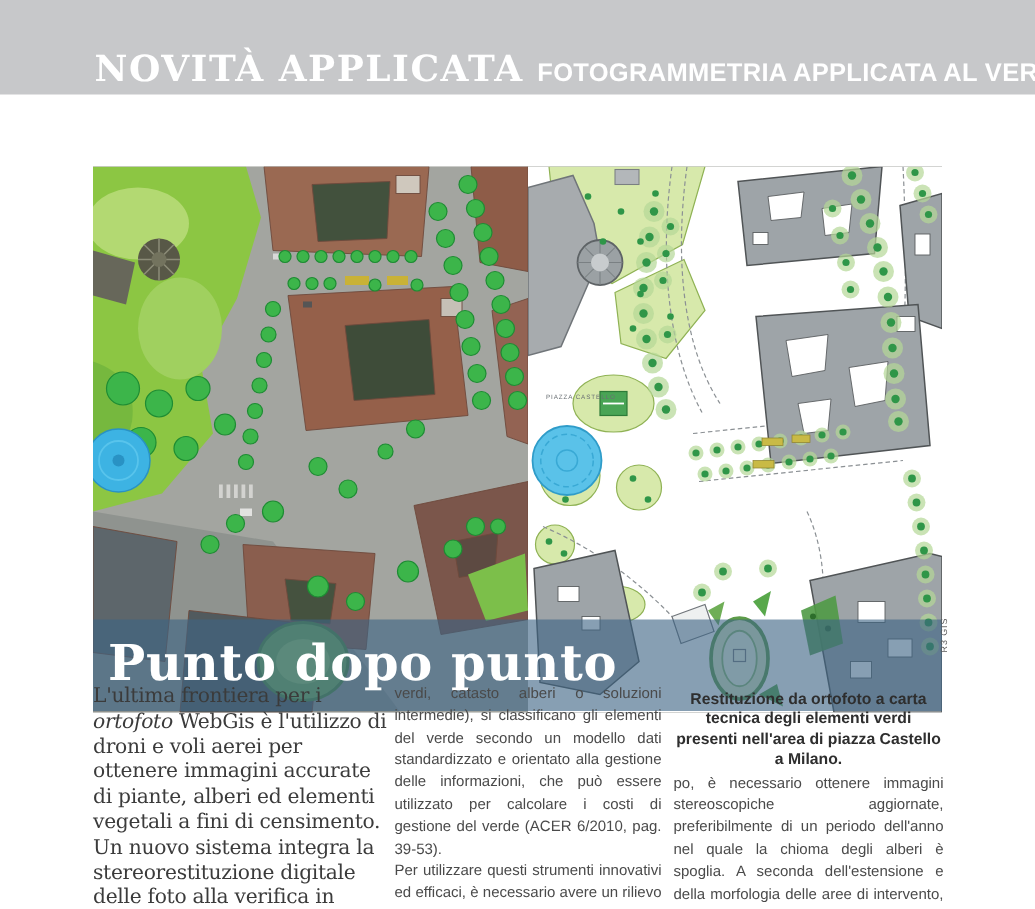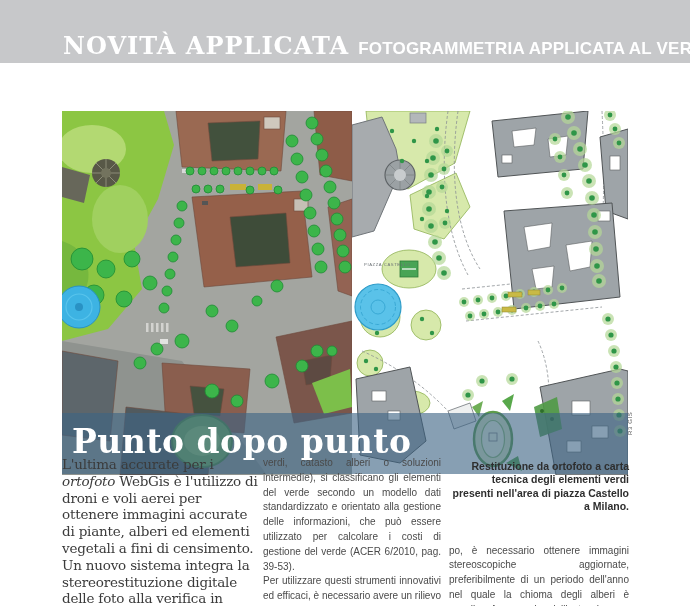--- a/index.html
+++ b/index.html
@@ -56,21 +56,21 @@
   }
   .col-lede .it{font-style:italic;}
   .col-body{
     font-size:10px;line-height:14.8px;color:#4a4a4a;text-align:justify;
   }
   .col-2{left:263px;width:178px;}
   .col-3{left:449px;width:180px;}
   .col-body p{margin:0;}
   .fig-caption{
     font-weight:bold;font-size:10.5px;line-height:13.4px;color:#2e2e2e;
-    text-align:right;margin:4px 0 30px 0;
+    text-align:center;margin:4px 0 2px 0;
   }
 </style>
 </head>
 <body>
 
 <div class="kicker-band">
   <div class="kicker-inner">
     <span class="kicker-primary">NOVITÀ APPLICATA</span><span class="kicker-secondary">FOTOGRAMMETRIA APPLICATA AL VERDE</span>
   </div>
 </div>
@@ -446,21 +446,21 @@
 
   <div class="hero-banner">
     <div class="hero-title">Punto dopo punto</div>
   </div>
 </div>
 
 <div class="photo-credit">R3 GIS</div>
 
 <div class="article">
   <div class="col col-lede">
-    <span>L'ultima accurate per i </span><span class="it">ortofoto</span><span> WebGis è l'utilizzo di droni e voli aerei per ottenere immagini accurate di piante, alberi ed elementi vegetali a fini di censimento. Un nuovo sistema integra la stereorestituzione digitale delle foto alla verifica in campo,</span>
+    <span>L'ultima frontiera per i </span><span class="it">ortofoto</span><span> WebGis è l'utilizzo di droni e voli aerei per ottenere immagini accurate di piante, alberi ed elementi vegetali a fini di censimento. Un nuovo sistema integra la stereorestituzione digitale delle foto alla verifica in campo,</span>
   </div>
 
   <div class="col col-body col-2">
     <p>verdi, catasto alberi o soluzioni intermedie), si classificano gli elementi del verde secondo un modello dati standardizzato e orientato alla gestione delle informazioni, che può essere utilizzato per calcolare i costi di gestione del verde (ACER 6/2010, pag. 39-53).</p>
     <p>Per utilizzare questi strumenti innovativi ed efficaci, è necessario avere un rilievo georeferenziato e preciso delle</p>
   </div>
 
   <div class="col col-body col-3">
     <div class="fig-caption">Restituzione da ortofoto a carta tecnica degli elementi verdi presenti nell'area di piazza Castello a Milano.</div>
     <p>po, è necessario ottenere immagini stereoscopiche aggiornate, preferibilmente di un periodo dell'anno nel quale la chioma degli alberi è spoglia. A seconda dell'estensione e della morfologia delle aree di intervento, tali immagini possono</p>

